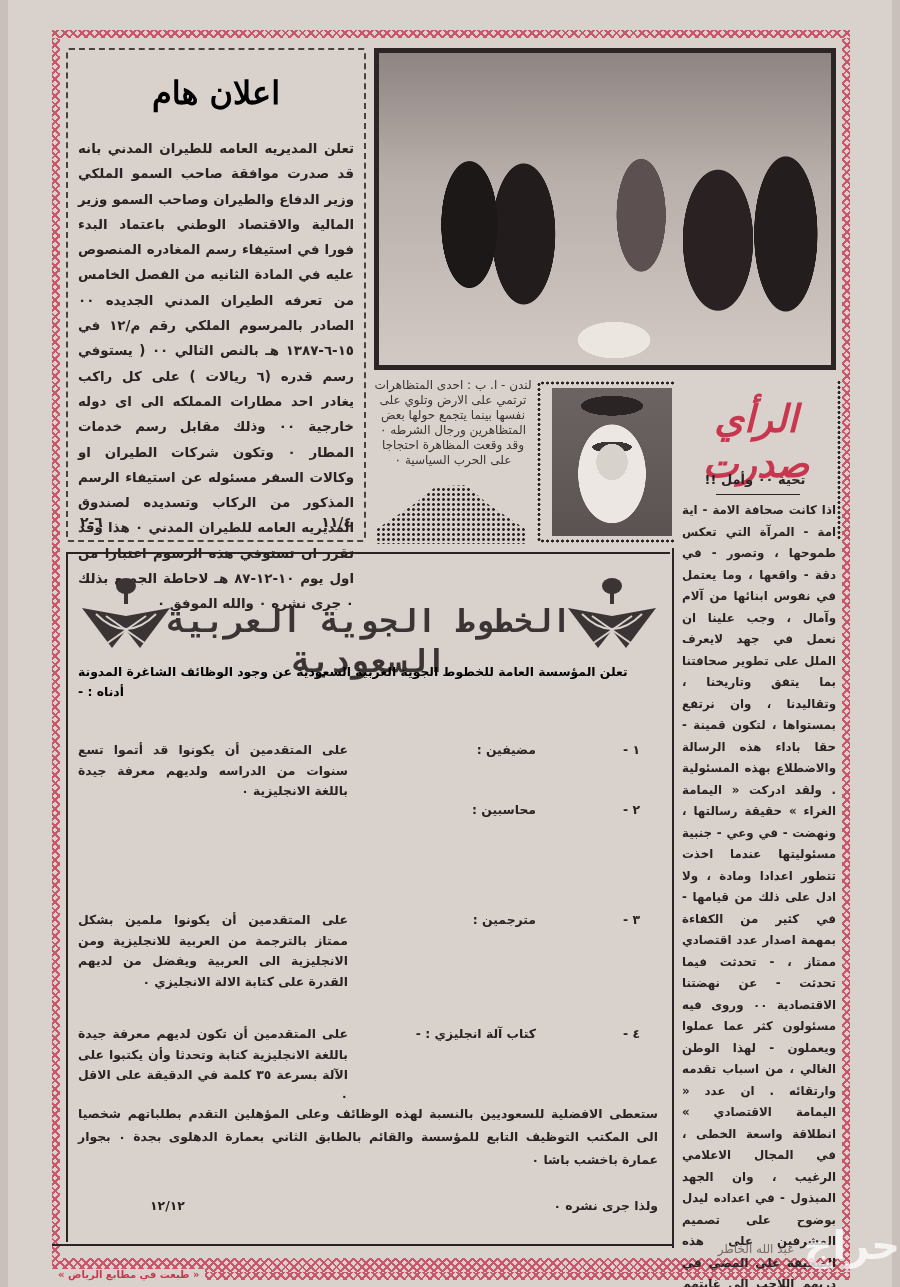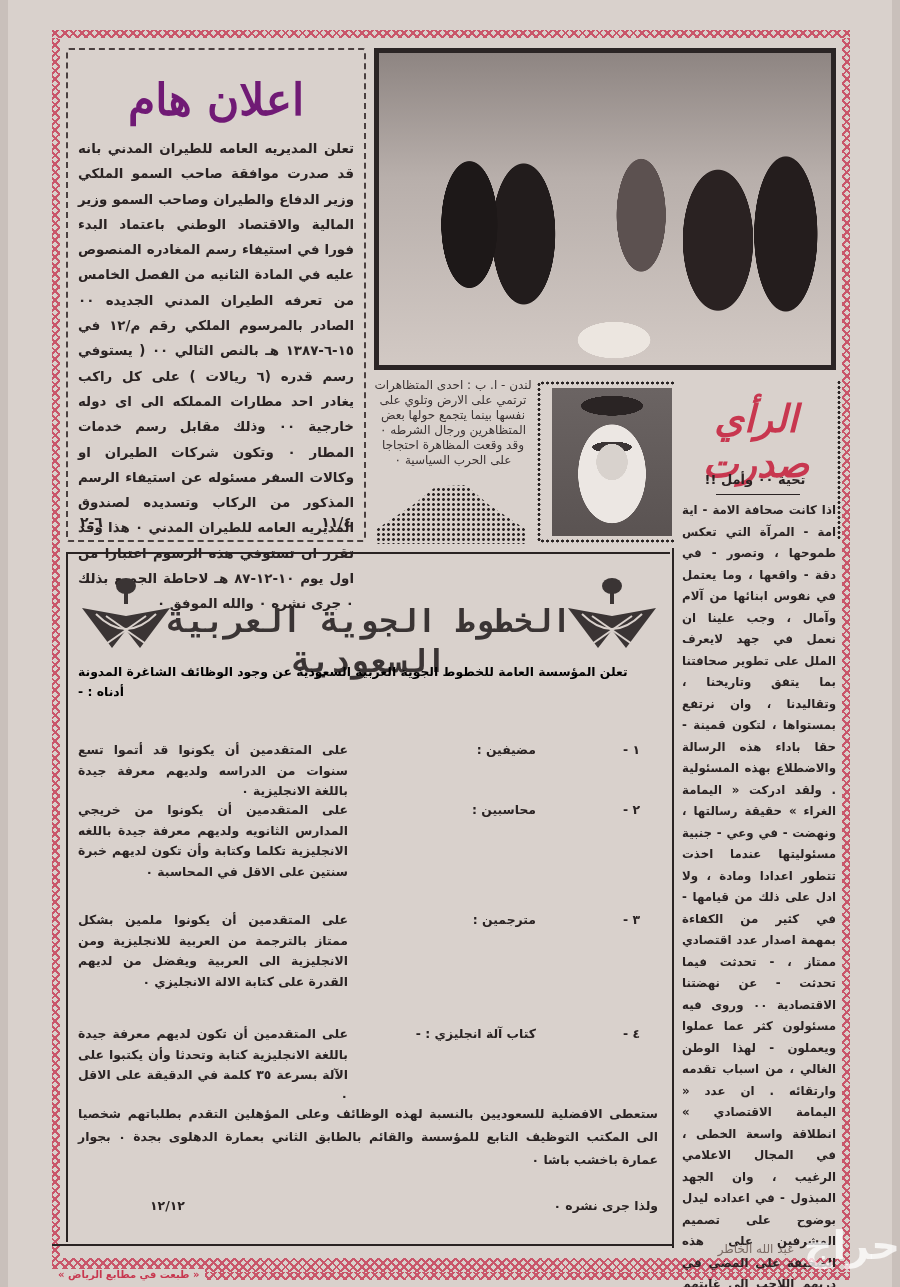--- a/index.html
+++ b/index.html
@@ -9,21 +9,21 @@
     border:8px solid transparent;
     background:
       repeating-linear-gradient(45deg,#c9566a 0 2px,transparent 2px 6px),
       repeating-linear-gradient(-45deg,#c9566a 0 2px,transparent 2px 6px);
     box-sizing:border-box;}
   .frame-inner{position:absolute;left:60px;top:38px;width:782px;height:1220px;background:#d9d1cc;}
   .abs{position:absolute;}
   .ar{direction:rtl;text-align:justify;text-align-last:right;}
   
   .ann{left:66px;top:48px;width:300px;height:494px;border:2px solid #4a4040;box-sizing:border-box;border-style:dashed;border-radius:3px;}
-  .ann-title{position:absolute;left:0;right:0;top:24px;text-align:center;color:#701a75;font-family:"DejaVu Serif",serif;font-weight:bold;font-size:44px;direction:rtl;letter-spacing:1px;}
+  .ann-title{position:absolute;left:0;right:0;top:24px;text-align:center;color:#000000;font-family:"DejaVu Serif",serif;font-weight:bold;font-size:32px;direction:rtl;letter-spacing:1px;}
   .ann-body{position:absolute;left:10px;right:10px;top:86px;font-size:13.4px;line-height:25.3px;color:#2a2323;font-weight:bold;}
   .ann-foot{position:absolute;left:12px;right:12px;bottom:10px;display:flex;justify-content:space-between;font-size:14px;font-weight:bold;color:#2a2323;}
   
   .photo{left:374px;top:48px;width:462px;height:322px;border:5px solid #2b2525;box-sizing:border-box;
     background:
       radial-gradient(ellipse 60px 30px at 52% 92%,#ece6e0 0 60%,transparent 61%),
       radial-gradient(ellipse 40px 90px at 20% 55%,#1d1818 0 70%,transparent 71%),
       radial-gradient(ellipse 45px 100px at 32% 58%,#221c1c 0 70%,transparent 71%),
       radial-gradient(ellipse 50px 100px at 75% 60%,#2a2222 0 70%,transparent 71%),
       radial-gradient(ellipse 45px 110px at 90% 58%,#241d1d 0 70%,transparent 71%),
@@ -127,21 +127,20 @@
   <div class="sa-intro">تعلن المؤسسة العامة للخطوط الجوية العربية السعودية عن وجود الوظائف الشاغرة المدونة أدناه : -</div>
 
   <div class="job" style="top:186px;height:50px;">
     <span class="num">١ -</span>
     <span class="title">مضيفين :</span>
     <span class="desc">على المتقدمين أن يكونوا قد أتموا تسع سنوات من الدراسه ولديهم معرفة جيدة باللغة الانجليزية ٠</span>
   </div>
   <div class="job" style="top:246px;height:100px;">
     <span class="num">٢ -</span>
     <span class="title">محاسبين :</span>
-    <span class="desc">على المتقدمين أن يكونوا من خريجي المدارس الثانويه ولديهم معرفة جيدة باللغه الانجليزية تكلما وكتابة وأن تكون لديهم خبرة سنتين على الاقل في المحاسبة ٠</span>
   </div>
   <div class="job" style="top:356px;height:100px;">
     <span class="num">٣ -</span>
     <span class="title">مترجمين :</span>
     <span class="desc">على المتقدمين أن يكونوا ملمين بشكل ممتاز بالترجمة من العربية للانجليزية ومن الانجليزية الى العربية ويفضل من لديهم القدرة على كتابة الالة الانجليزي ٠</span>
   </div>
   <div class="job" style="top:470px;height:70px;">
     <span class="num">٤ -</span>
     <span class="title">كتاب آلة انجليزي : -</span>
     <span class="desc">على المتقدمين أن تكون لديهم معرفة جيدة باللغة الانجليزية كتابة وتحدثا وأن يكتبوا على الآلة بسرعة ٣٥ كلمة في الدقيقة على الاقل ٠</span>

